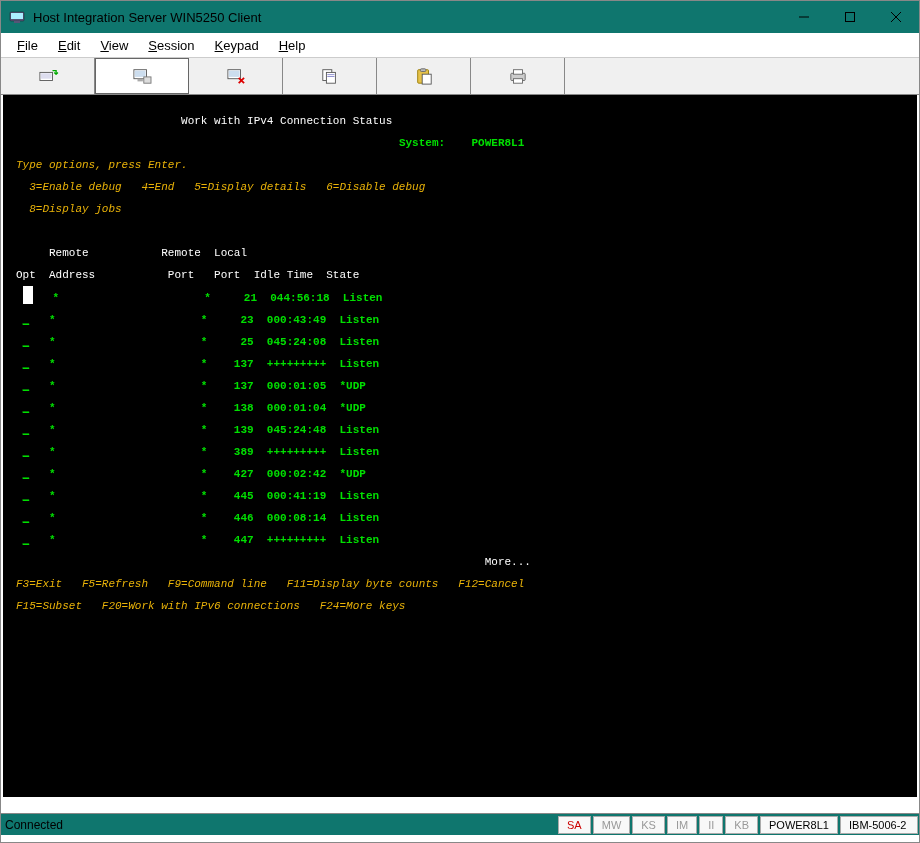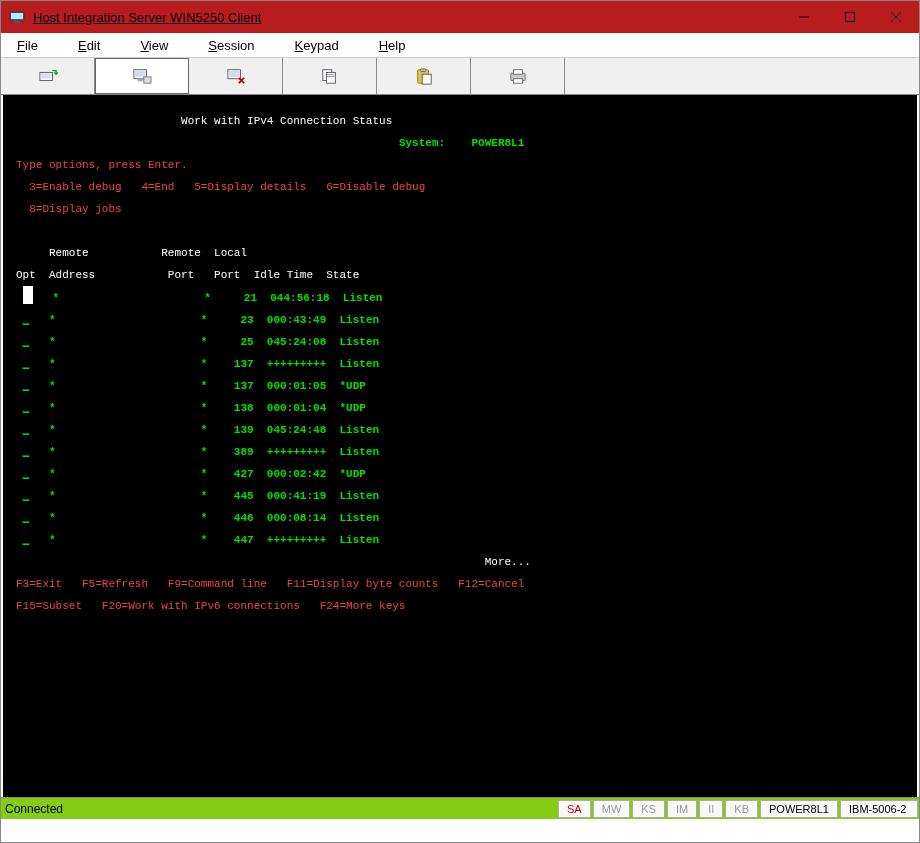--- a/index.html
+++ b/index.html
@@ -12,22 +12,21 @@
     font-size: 13px;
     overflow: hidden;
     border: 1px solid #888;
   }
   
   .titlebar {
     height: 32px;
     display: flex;
     align-items: center;
     padding: 0 0 0 8px;
-    background: #b91c1c;
-    text-decoration: underline;
+    background: #0f766e;
   }
   .titlebar .app-icon {
     width: 16px; height: 16px;
     margin-right: 8px;
     display: inline-flex; align-items: center; justify-content: center;
   }
   .titlebar .title {
     flex: 1;
     font-size: 13px;
     color: #000;
@@ -39,21 +38,20 @@
     color: #000;
   }
   
   .menubar {
     height: 24px;
     display: flex;
     align-items: center;
     padding: 0 6px;
     background: #fff;
     font-size: 13px;
-    gap: 20px;
   }
   .menubar .menu-item {
     padding: 2px 10px;
     cursor: default;
   }
   .menubar .menu-item .ul { text-decoration: underline; }
   
   .toolbar {
     height: 38px;
     display: flex;
@@ -89,40 +87,41 @@
     font-family: "Consolas", "Courier New", monospace;
     font-size: 11px;
     line-height: 22px;
     white-space: pre;
     padding: 14px 12px 18px 12px;
     height: 700px;
     overflow: hidden;
   }
   .t-white { color: #ffffff; }
   .t-green { color: #00e000; font-weight: bold; }
-  .t-cyan  { color: #ef4444; }
+  .t-cyan  { color: #eab308; font-style: italic; }
   .t-line { display: block; }
   .cursor {
     display: inline-block;
     width: 10px; height: 18px;
     background: #fff;
     vertical-align: text-bottom;
   }
   .opt-underscore {
     color: #00e000;
     text-decoration: underline;
   }
   
   .statusbar {
     height: 22px;
     display: flex;
     align-items: center;
-    background: #84cc16;
+    background: #0f766e;
     border-top: 1px solid #888;
     font-size: 12px;
+    margin-top: 16px;
   }
   .status-left {
     flex: 1;
     padding-left: 4px;
   }
   .status-cell {
     border: 1px solid #aaa;
     padding: 0 8px;
     margin: 0 1px;
     height: 18px;

